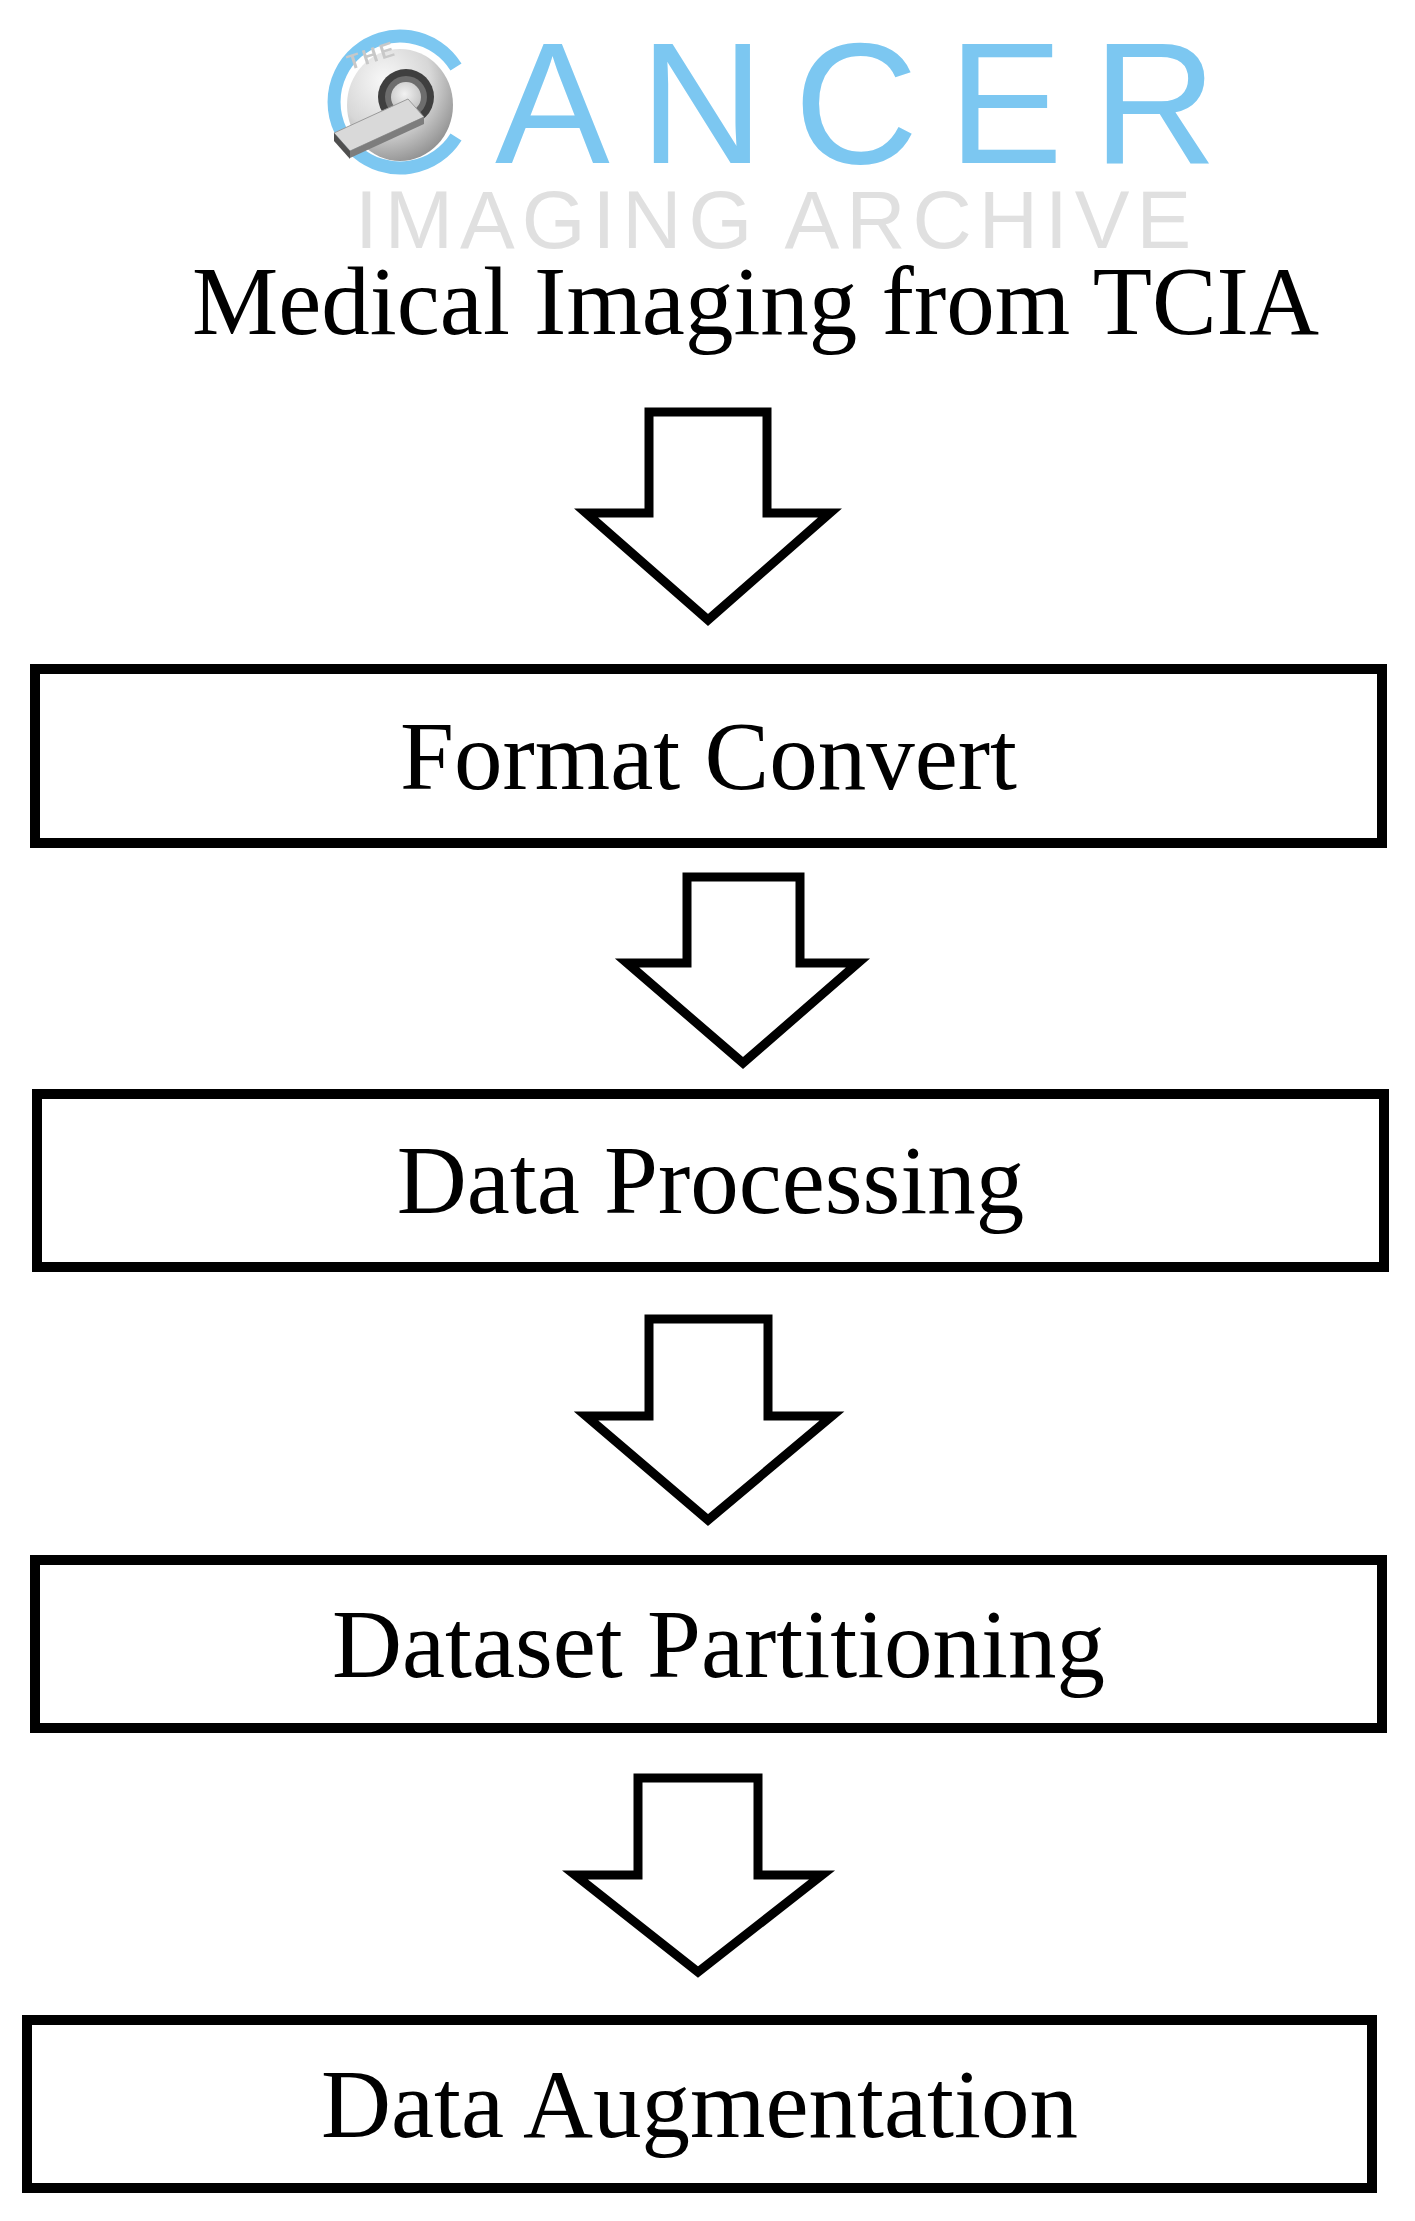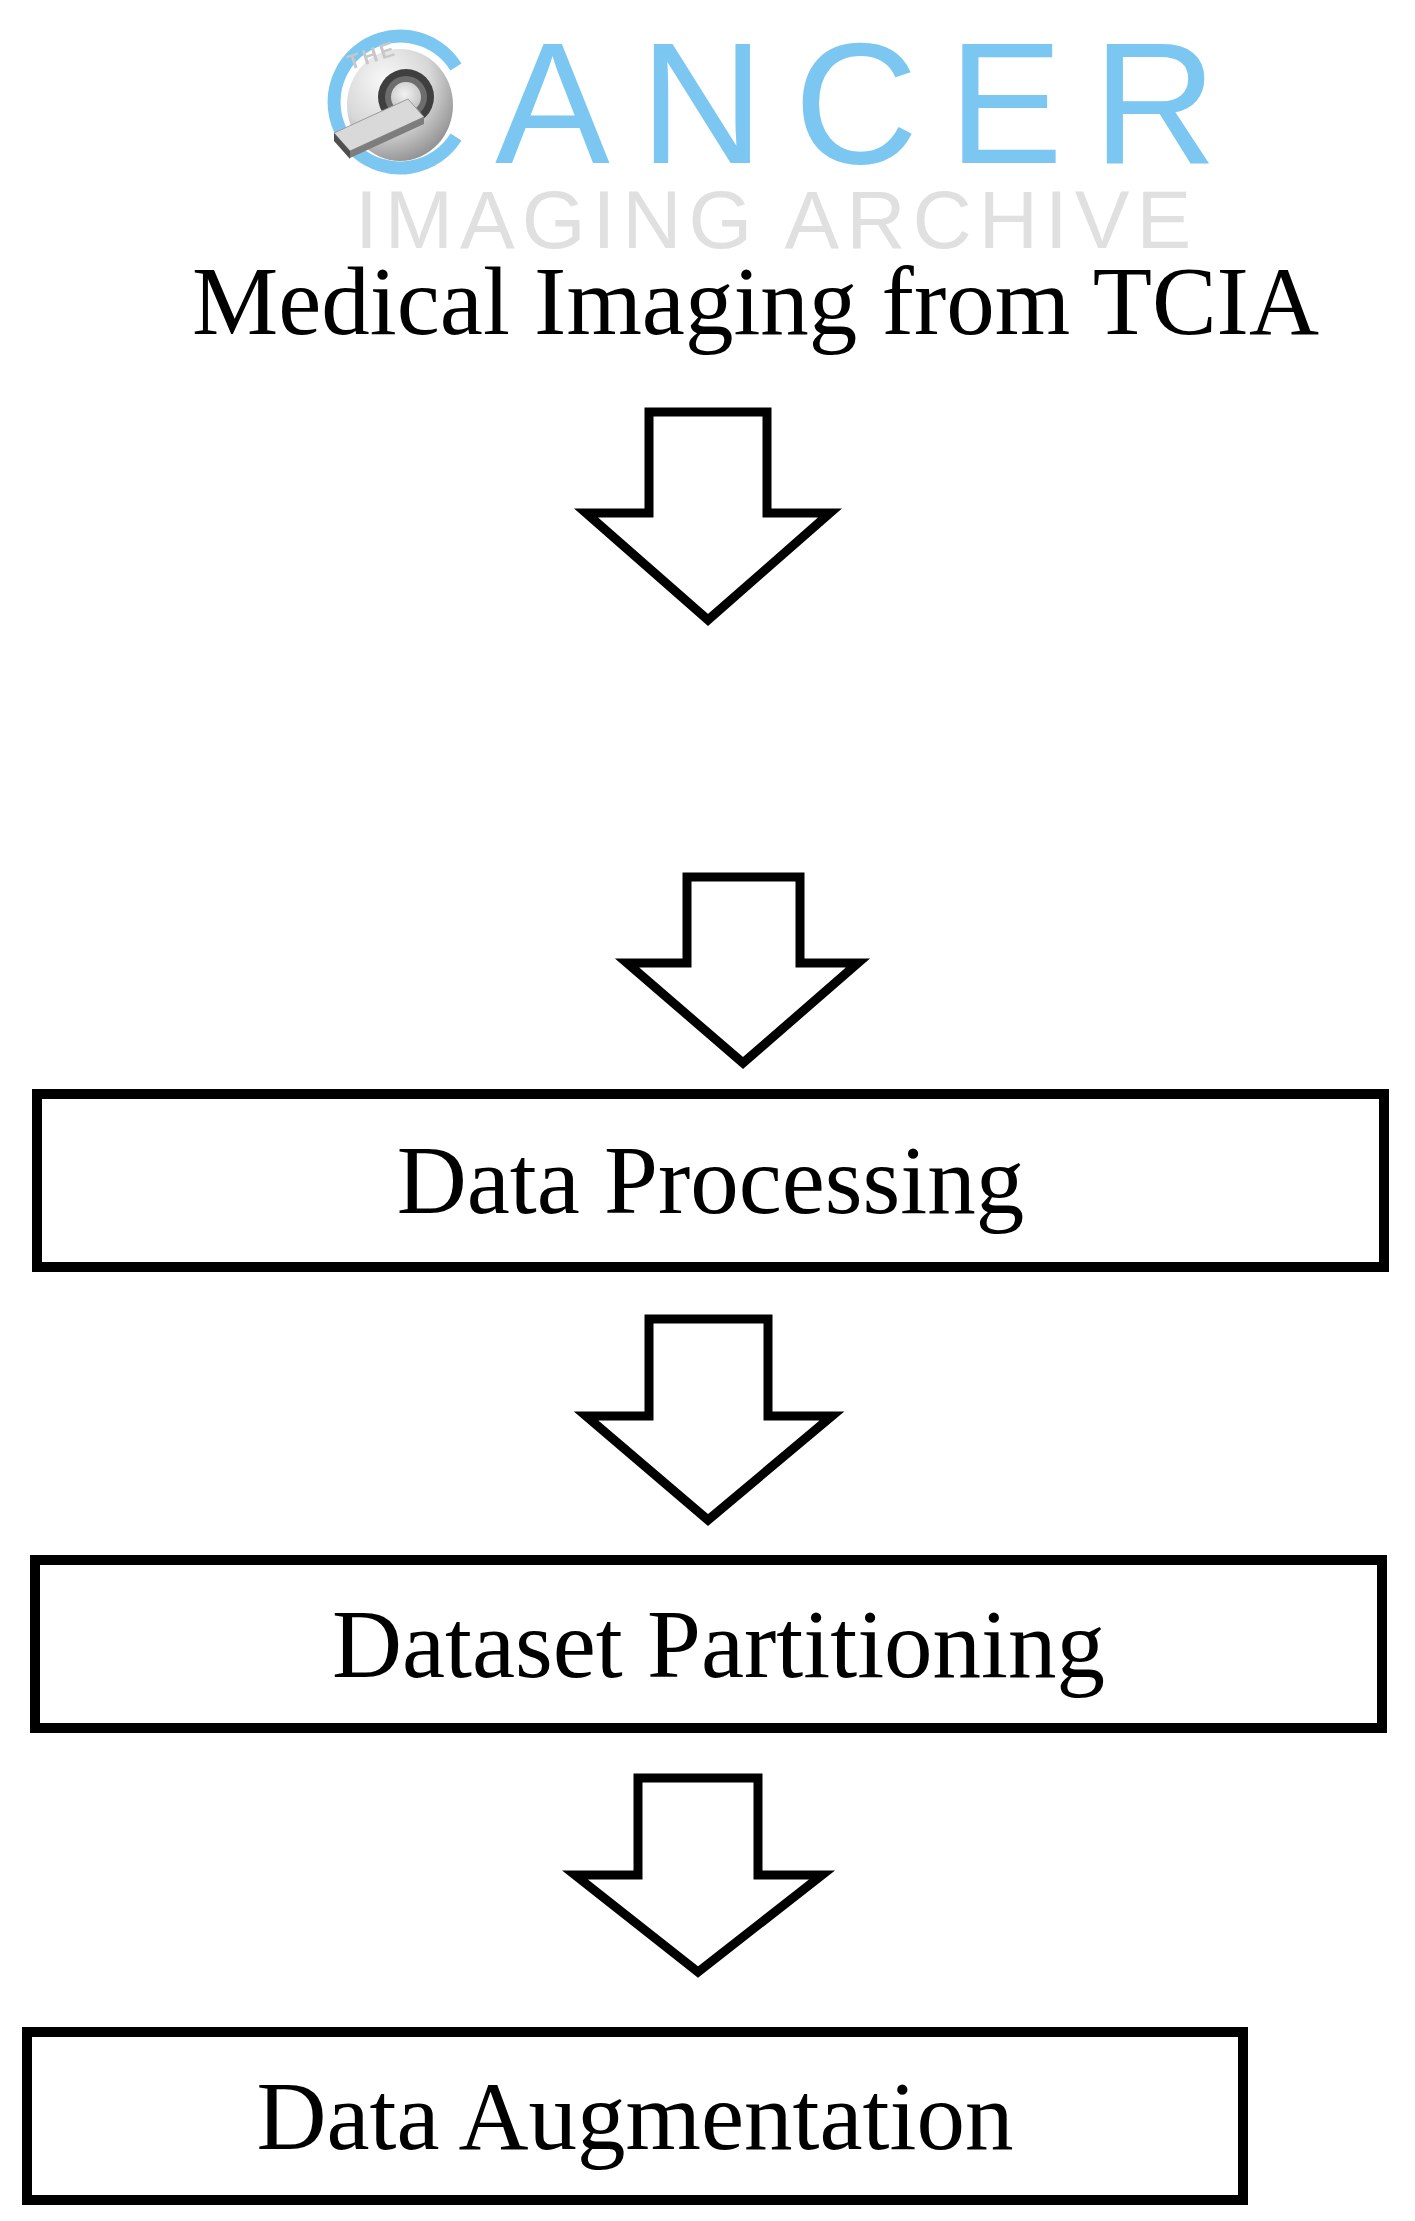--- a/index.html
+++ b/index.html
@@ -59,21 +59,21 @@
     display:flex;
     align-items:center;
     justify-content:center;
     font-size:97px;
     color:#000000;
     white-space:nowrap;
   }
   .box-1{left:30px;  top:664px;  width:1357px; height:184px;}
   .box-2{left:32px;  top:1089px; width:1357px; height:183px;justify-content:center;}
   .box-3{left:30px;  top:1555px; width:1357px; height:178px;padding-left:20px;}
-  .box-4{left:22px;  top:2015px; width:1226px; height:178px;margin-top:12px;}
+  .box-4{left:22px;  top:2015px; width:1355px; height:178px;}
 </style>
 </head>
 <body>
 
 <div class="canvas">
 
   <svg class="logo-svg" viewBox="0 0 950 245" aria-hidden="true">
     <defs>
       <radialGradient id="torusGrad" cx="35%" cy="28%" r="80%">
         <stop offset="0%" stop-color="#f8f8f8"></stop>
@@ -106,20 +106,23 @@
 
   <div class="page-title">Medical Imaging from TCIA</div>
 
   <svg class="arrows-svg" viewBox="0 0 1415 2221" aria-hidden="true">
     <polygon points="649,412 767,412 767,513 830,513 708,620 586,513 649,513" fill="#ffffff" stroke="#000000" stroke-width="9" stroke-linejoin="miter"></polygon>
     <polygon points="687,877 800,877 800,963 858,963 743,1063 627,963 687,963" fill="#ffffff" stroke="#000000" stroke-width="9" stroke-linejoin="miter"></polygon>
     <polygon points="649,1319 768,1319 768,1416 832,1416 708,1520 586,1416 649,1416" fill="#ffffff" stroke="#000000" stroke-width="9" stroke-linejoin="miter"></polygon>
     <polygon points="638,1778 758,1778 758,1875 822,1875 698,1972 575,1875 638,1875" fill="#ffffff" stroke="#000000" stroke-width="9" stroke-linejoin="miter"></polygon>
   </svg>
 
+  <div class="flow-box box-1">
+    <span>Format Convert</span>
+  </div>
 
   <div class="flow-box box-2">
     <span>Data Processing</span>
   </div>
 
   <div class="flow-box box-3">
     <span>Dataset Partitioning</span>
   </div>
 
   <div class="flow-box box-4">

